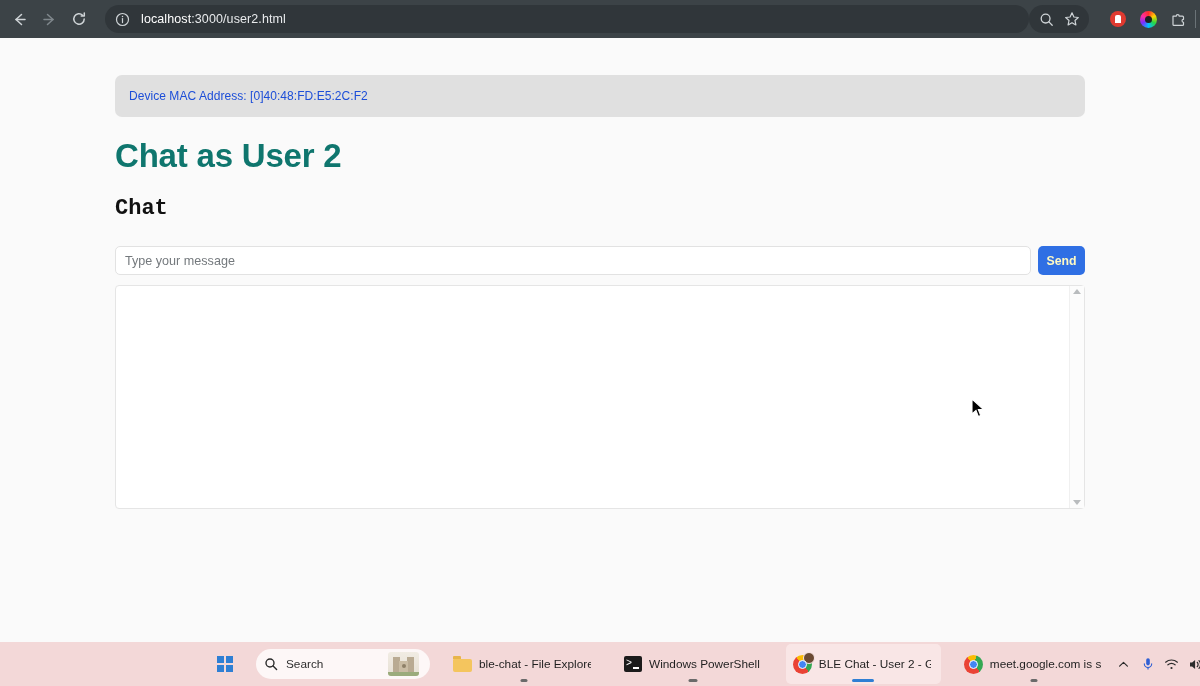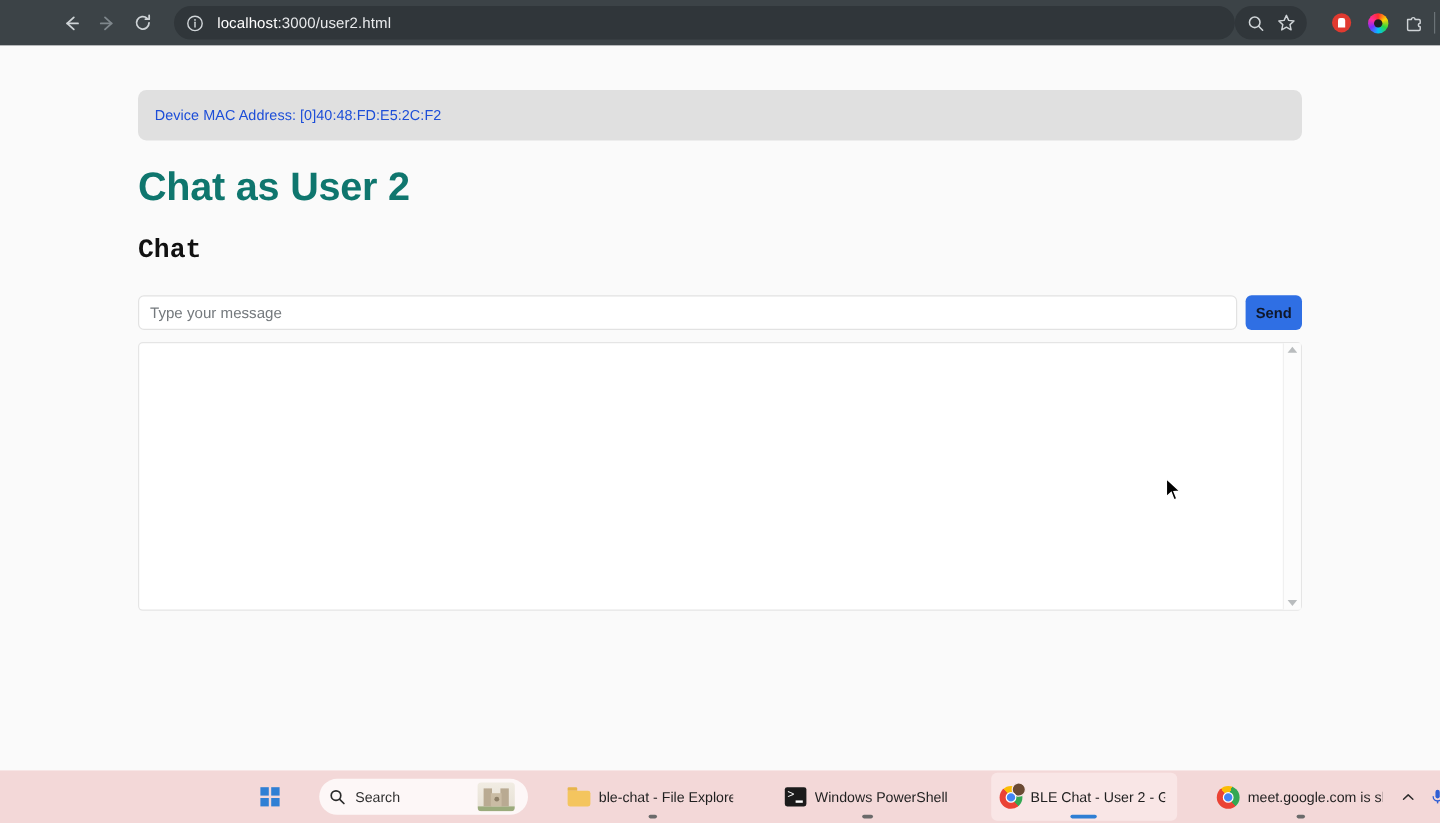--- a/index.html
+++ b/index.html
@@ -8,21 +8,21 @@
     font-family: "Liberation Sans", sans-serif;
     overflow: hidden;
     background: #ffffff;
   }
 
   
   #browser-toolbar {
     position: absolute; top: 0; left: 0;
     width: 1200px; height: 38px;
     background: #3c4347;
-    display: flex; align-items: center; padding-left: 40px;
+    display: flex; align-items: center;
   }
   .nav-btn {
     width: 30px; height: 30px;
     display: flex; align-items: center; justify-content: center;
     color: #cfd4d7; flex: 0 0 auto;
   }
   #nav-back { margin-left: 4px; }
   #nav-forward { color: #7f878c; }
   .nav-btn svg { display: block; }
 
@@ -147,21 +147,21 @@
     color: #b91c1c;
     padding: 0 9px;
     outline: none;
   }
   #message-input::placeholder { color: #74797d; }
   #send-button {
     width: 47px; height: 29px;
     background: #2f6fe4;
     border: none;
     border-radius: 5px;
-    color: #0f172a;
+    color: #fef9c3;
     font-family: "Liberation Sans", sans-serif;
     font-size: 12.3px;
     font-weight: 700;
     cursor: pointer;
   }
 
   #chat-log-wrap {
     margin-top: 10px;
     height: 224px;
     border: 1px solid #e5e5e5;
@@ -206,21 +206,21 @@
   
   #taskbar {
     position: absolute; bottom: 0; left: 0;
     width: 1200px; height: 44px;
     background: #f3d8d8;
     display: flex; align-items: center;
   }
   #taskbar-center {
     display: flex; align-items: center;
     margin-left: 206px;
-    gap: 18px;
+    gap: 8px;
   }
   #start-button {
     width: 38px; height: 40px;
     display: flex; align-items: center; justify-content: center;
   }
   .win-logo {
     width: 16px; height: 16px;
     display: grid;
     grid-template-columns: 7px 7px;
     grid-template-rows: 7px 7px;

